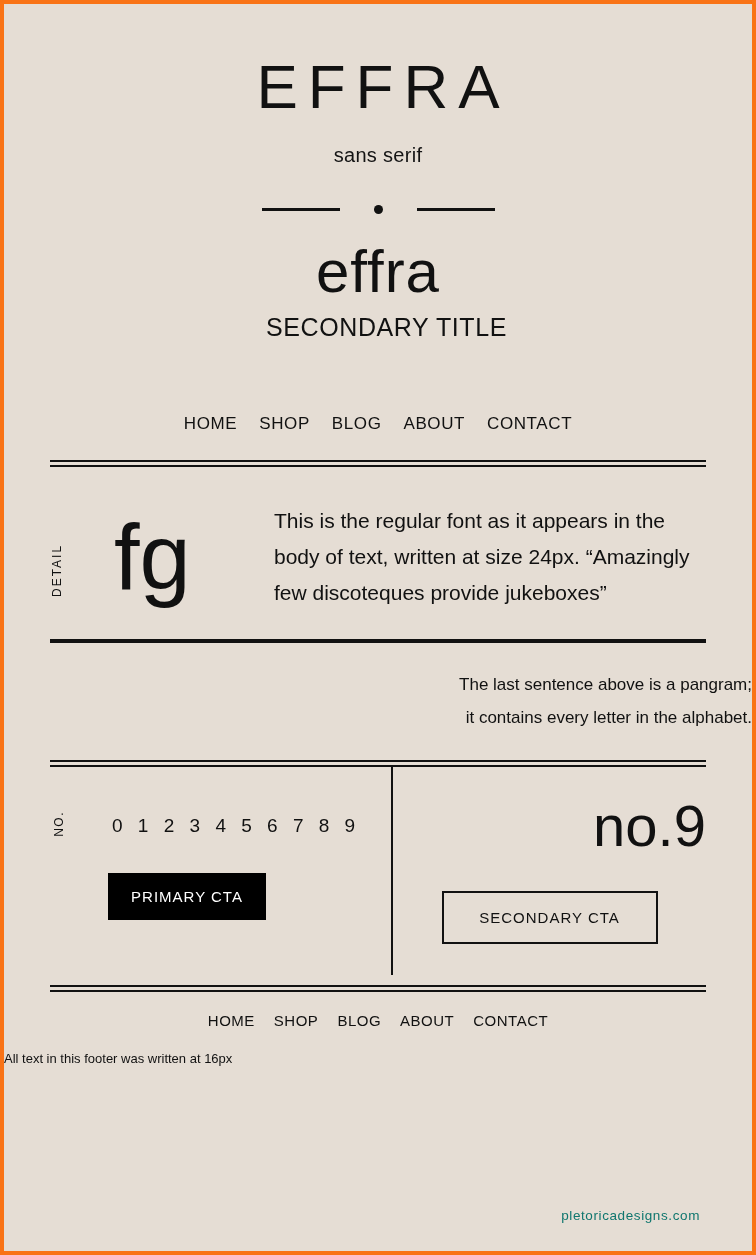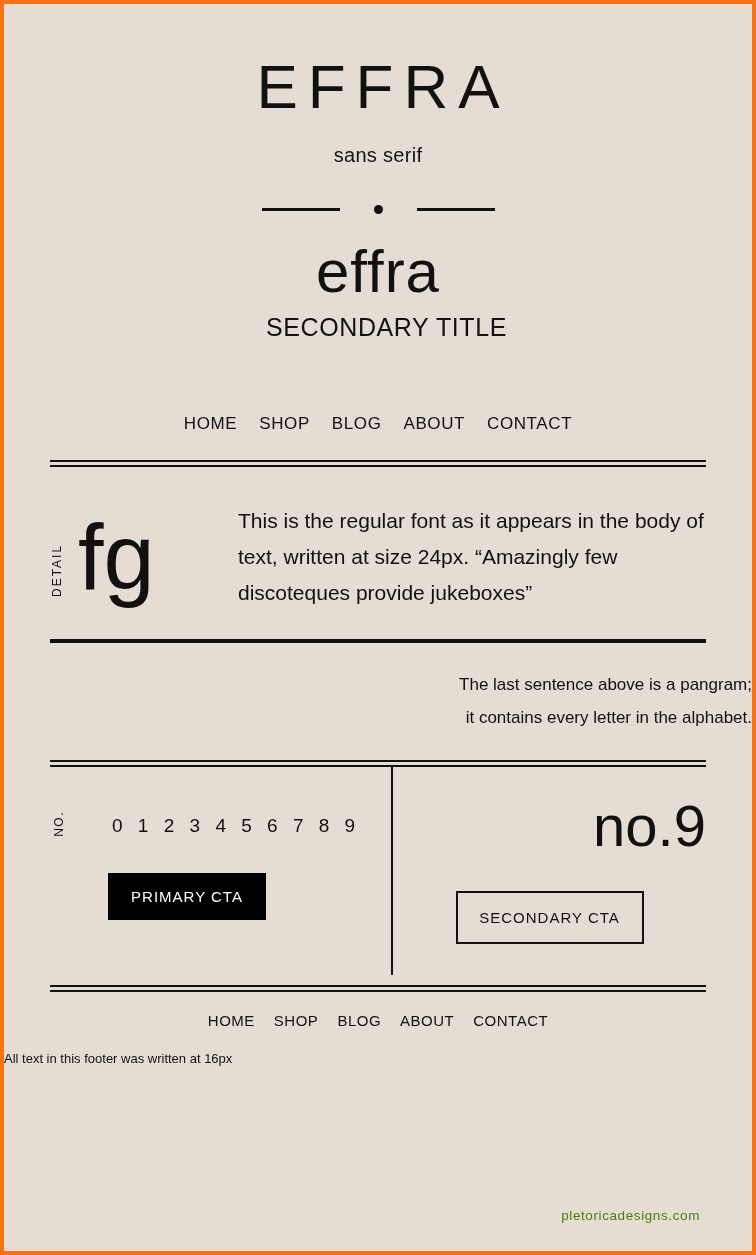--- a/index.html
+++ b/index.html
@@ -125,20 +125,21 @@
     margin-top: 30px;
     margin-right: 14px;
     height: 70px;
   }
   .glyph-pair {
     font-size: 92px;
     line-height: 1;
     color: #111111;
     margin-top: 14px;
     width: 150px;
+    margin-left: 36px;
   }
   .body-copy {
     font-size: 21px;
     line-height: 1.72;
     color: #111111;
     flex: 1;
     padding-left: 10px;
     padding-top: 6px;
   }
 
@@ -211,21 +212,21 @@
     border: none;
     font-family: "Liberation Sans", sans-serif;
     cursor: pointer;
   }
   .cta-secondary {
     background: transparent;
     color: #111111;
     font-size: 15px;
     letter-spacing: 1px;
     padding: 16px 0;
-    width: 188px;
+    width: 216px;
     margin: 36px auto 0 auto;
     border: 2px solid #111111;
     display: block;
     font-family: "Liberation Sans", sans-serif;
     cursor: pointer;
   }
 
   
   .footer-nav {
     display: flex;
@@ -241,21 +242,21 @@
     font-size: 13px;
     color: #111111;
     margin-top: 22px;
   }
   .credit {
     position: absolute;
     right: 52px;
     bottom: 28px;
     font-size: 13.5px;
     letter-spacing: 0.6px;
-    color: #4d7c0f;
+    color: #0f766e;
   }
 </style>
 </head>
 <body>
 
 <div class="page">
   <div class="inner">
 
     <div class="display-title">EFFRA</div>
     <div class="subtitle">sans serif</div>

